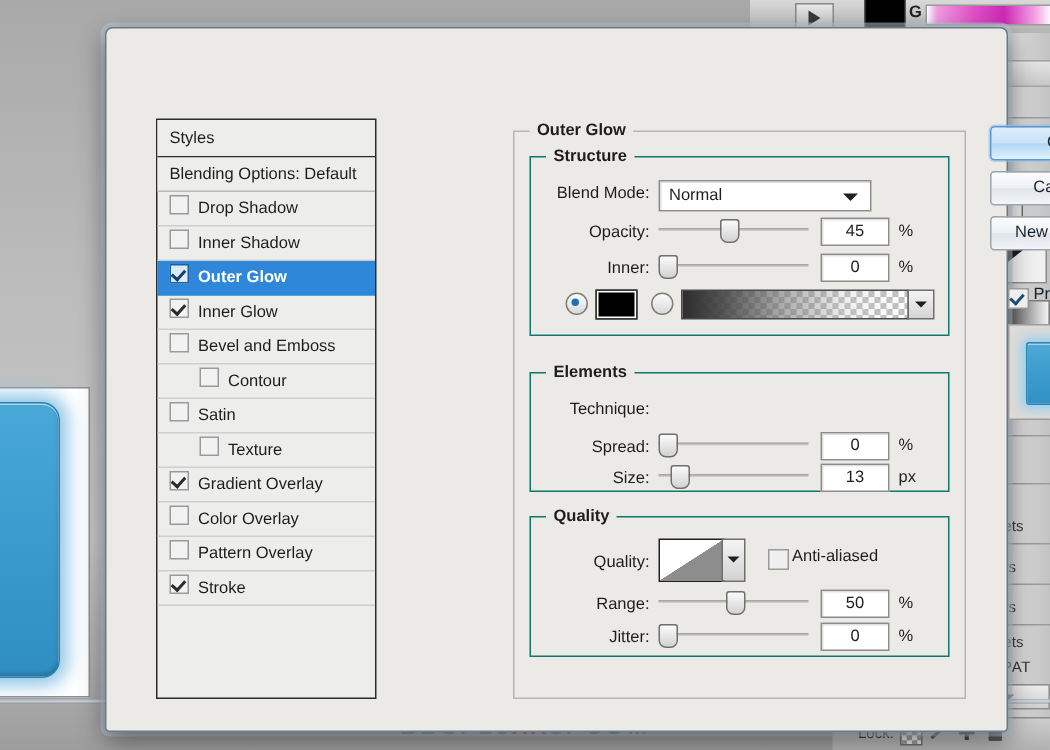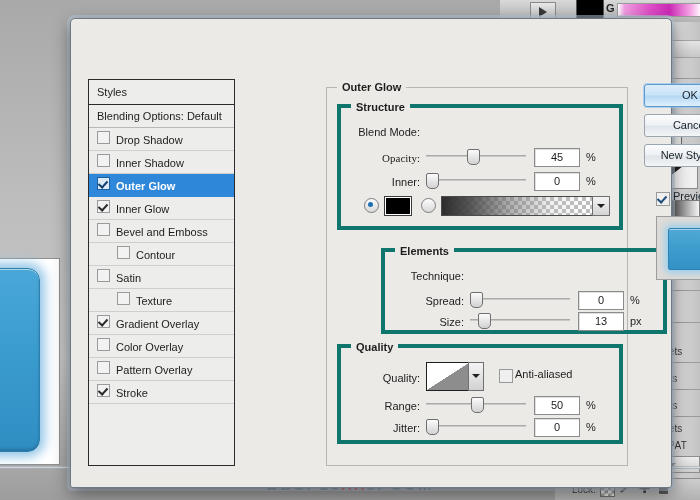--- a/index.html
+++ b/index.html
@@ -158,21 +158,21 @@
     position:relative;
   }
   .dlg-title-text{position:absolute;left:12px;top:8px;font-size:12px;color:#26303a;}
   .btn-close{
     position:absolute;right:7px;top:3px;width:47px;height:20px;border-radius:4px;
     background:linear-gradient(180deg,#e06a60 0%,#c83a2b 48%,#a82518 52%,#d06050 100%);
     border:1px solid #8b2417;box-shadow:inset 0 1px 0 rgba(255,255,255,.45);
     color:#fff;font-weight:bold;font-size:12px;text-align:center;line-height:20px;
     font-family:"Liberation Serif",serif;
   }
-  .dlg-body{position:absolute;left:0;top:30px;width:600px;height:399px;}
+  .dlg-body{position:absolute;left:16px;top:30px;width:600px;height:399px;}
 
   
   .styles-panel{
     position:absolute;left:17px;top:30px;width:145px;height:385px;
     background:#ededeb;border:1px solid #2b2b2b;
   }
   .styles-head{
     height:24px;line-height:24px;padding-left:8px;font-size:11px;color:#1d1d1d;
     border-bottom:1px solid #2b2b2b;background:#ededeb;
   }
@@ -199,21 +199,21 @@
   .style-row.sel .cb.on:after{border-color:#123f6b;}
   .style-row .lbl{vertical-align:middle;}
 
   
   .grp{position:absolute;border:1px solid #b0b0b0;}
   .grp-title{
     position:absolute;top:-7px;left:10px;background:#eceae7;padding:0 5px;
     font-size:11px;font-weight:bold;color:#1d1d1d;
   }
   .outer-grp{left:255px;top:38px;width:300px;height:377px;border-color:#b5b5b5;}
-  .inner-grp{position:absolute;border:4px solid #0f766e;}
+  .inner-grp{position:absolute;border:1px solid #0f766e;}
   .lab{position:absolute;font-size:11px;color:#1d1d1d;text-align:right;}
 
   .combo{
     position:absolute;height:19px;background:#fff;border:1px solid #8c8c8c;
     box-shadow:inset 1px 1px 0 rgba(0,0,0,.12);
   }
   .combo .txt{position:absolute;left:6px;top:3px;font-size:11px;color:#1d1d1d;}
   .combo .arw{
     position:absolute;right:8px;top:8px;
     border-top:5px solid #1f1f1f;border-left:5px solid transparent;border-right:5px solid transparent;
@@ -420,22 +420,26 @@
       </div>
     </div>
 
     <div class="grp outer-grp">
       <div class="grp-title">Outer Glow</div>
 
       <div class="inner-grp" style="left:10px;top:16px;width:278px;height:118px;">
         <div class="grp-title">Structure</div>
 
         <div class="lab" style="left:4px;top:18px;width:75px;">Blend Mode:</div>
-
-        <div class="lab" style="left:4px;top:44px;width:75px;font-family:Liberation Serif, serif;">Opacity:</div>
+        <div class="combo" style="left:85px;top:15px;width:140px;">
+          <span class="txt">Normal</span>
+          <span class="arw"></span>
+        </div>
+
+        <div class="lab" style="left:4px;top:44px;width:75px;">Opacity:</div>
         <div class="slider" style="left:85px;top:41px;width:100px;">
           <div class="track"></div>
           <div class="knob" style="left:41px;"></div>
         </div>
         <div class="num" style="left:193px;top:40px;">45</div>
         <div class="unit" style="left:245px;top:43px;">%</div>
 
         <div class="lab" style="left:4px;top:68px;width:75px;">Inner:</div>
         <div class="slider" style="left:85px;top:65px;width:100px;">
           <div class="track"></div>
@@ -444,21 +448,21 @@
         <div class="num" style="left:193px;top:64px;">0</div>
         <div class="unit" style="left:245px;top:67px;">%</div>
 
         <div class="radio on" style="left:23px;top:90px;"></div>
         <div class="swatch-black" style="left:43px;top:88px;"></div>
         <div class="radio" style="left:80px;top:90px;"></div>
         <div class="grad-box" style="left:100px;top:88px;"></div>
         <div class="grad-arrow" style="left:251px;top:88px;"></div>
       </div>
 
-      <div class="inner-grp" style="left:10px;top:160px;width:278px;height:78px;margin-left:44px;">
+      <div class="inner-grp" style="left:10px;top:160px;width:278px;height:78px;">
         <div class="grp-title">Elements</div>
 
         <div class="lab" style="left:4px;top:18px;width:75px;">Technique:</div>
 
         <div class="lab" style="left:4px;top:43px;width:75px;">Spread:</div>
         <div class="slider" style="left:85px;top:40px;width:100px;">
           <div class="track"></div>
           <div class="knob" style="left:0px;"></div>
         </div>
         <div class="num" style="left:193px;top:39px;">0</div>

